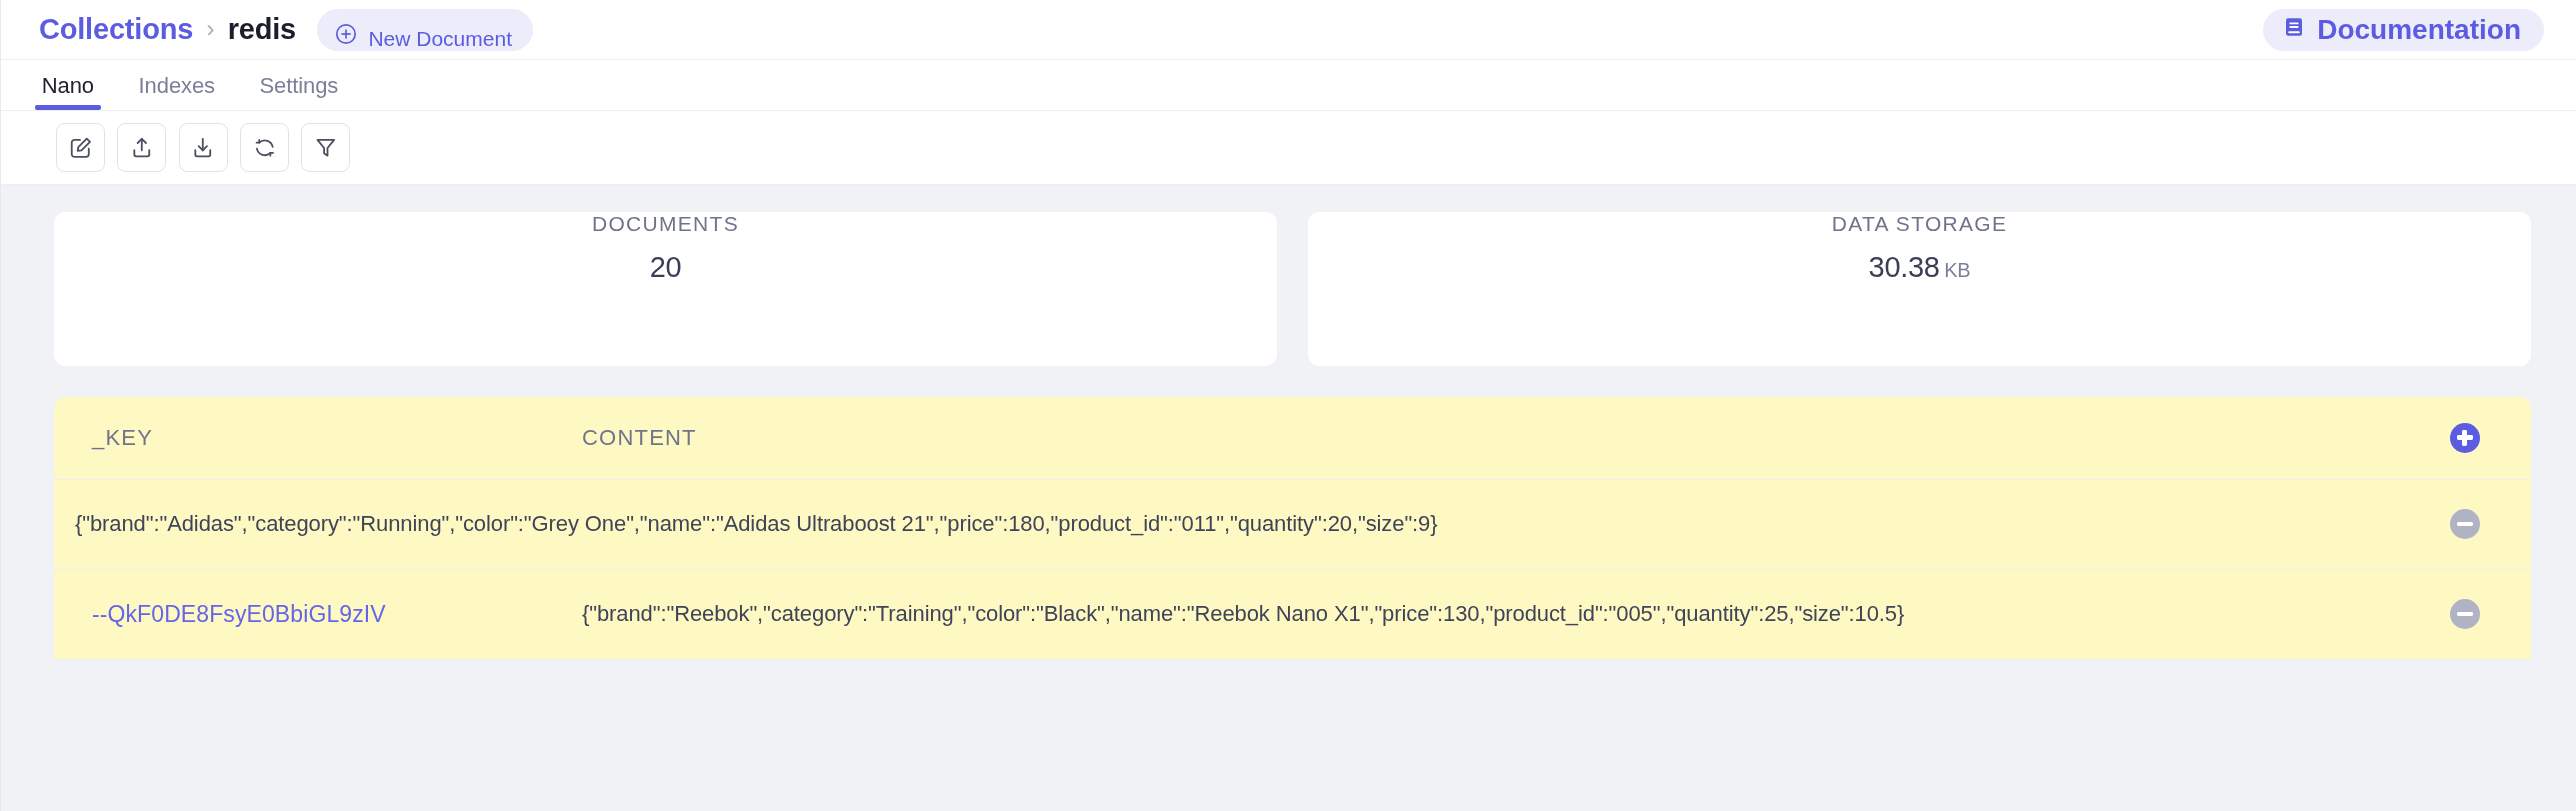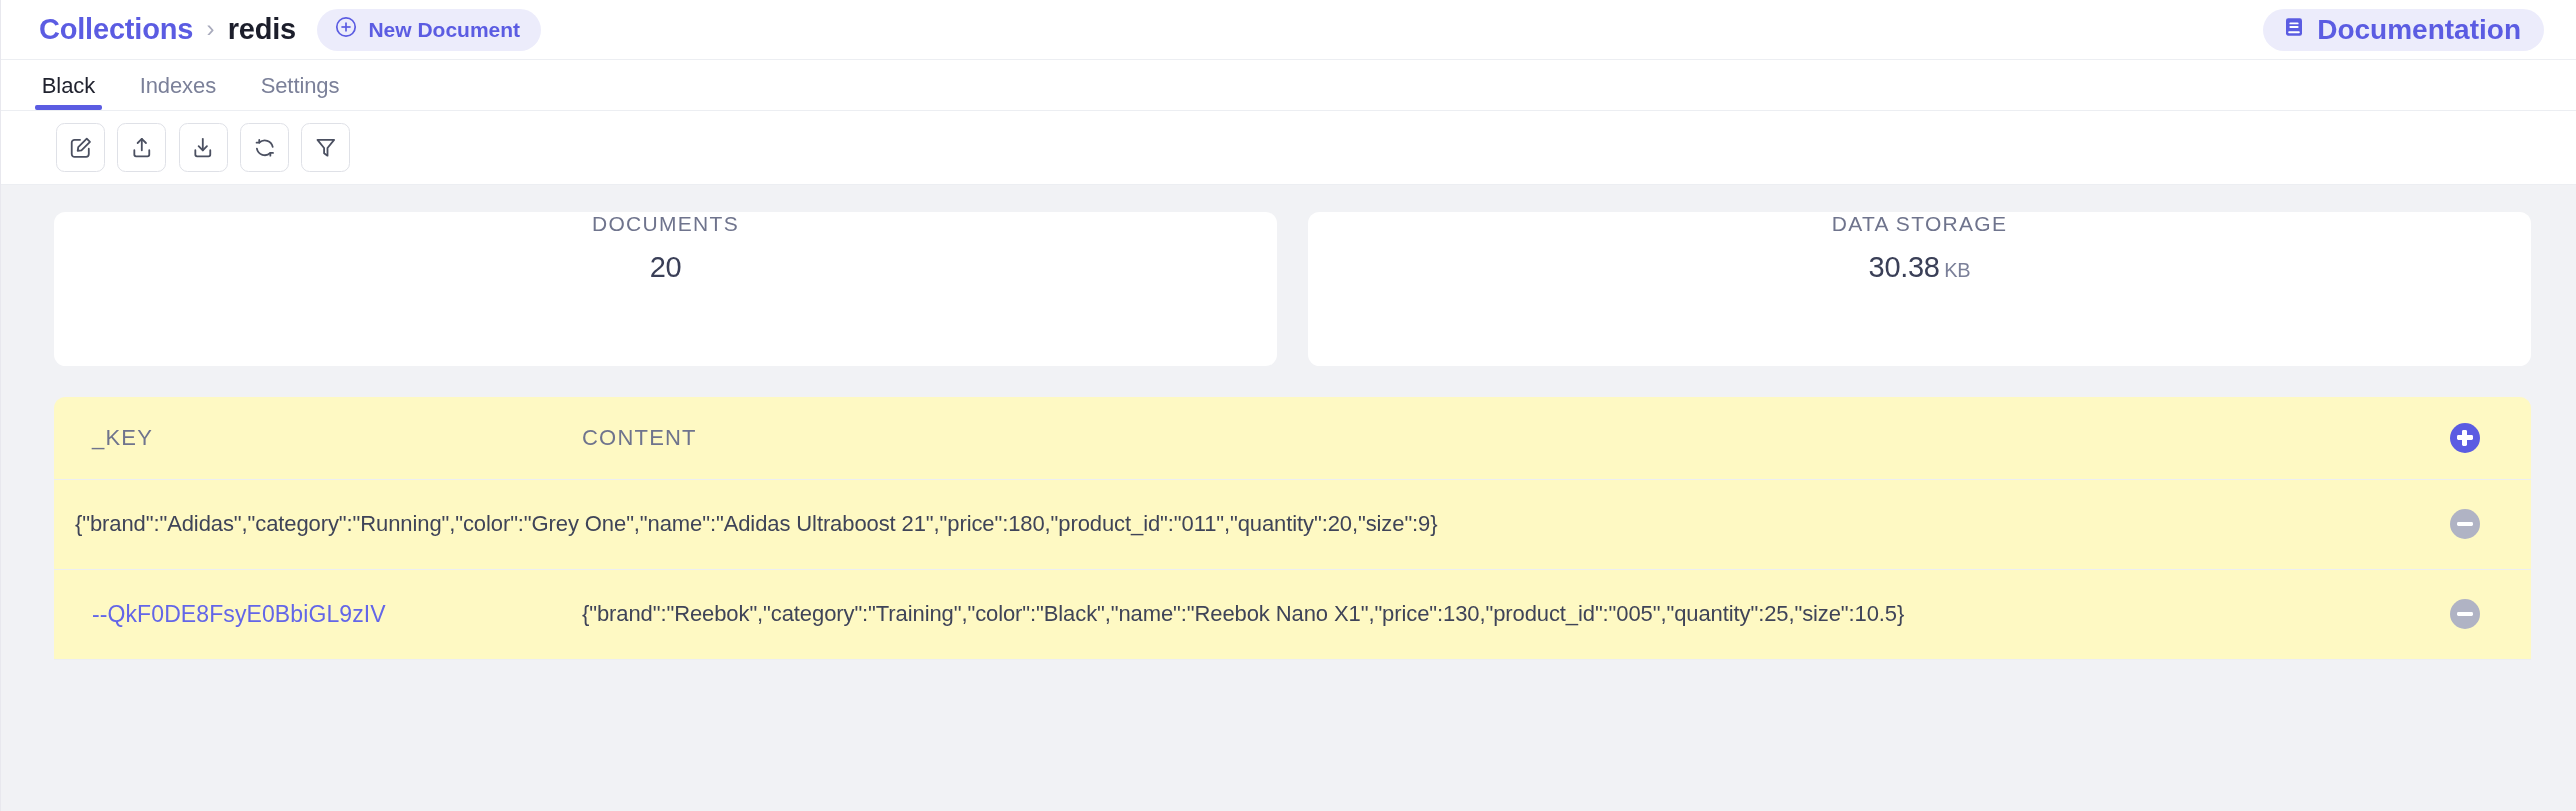--- a/index.html
+++ b/index.html
@@ -45,28 +45,28 @@
   .crumb-current {
     font-size: 29px;
     font-weight: 700;
     color: #1c1e2b;
     letter-spacing: -0.2px;
   }
   .new-doc-btn {
     margin-left: 21px;
     height: 42px;
     display: inline-flex;
-    align-items: center;
+    align-items: flex-end;
     gap: 10.4px;
     padding: 0 21px 0 17px;
     border-radius: 21px;
     background: #ececfb;
     color: #5b5ce2;
     font-size: 21px;
-    font-weight: 700;
+    font-weight: 400;
     cursor: pointer;
     border: none;
     white-space: nowrap;
   }
   .spacer { flex: 1 1 auto; }
   .doc-btn {
     height: 42px;
     display: inline-flex;
     align-items: center;
     gap: 11.4px;
@@ -282,21 +282,21 @@
           <rect x="7.4" y="7.4" width="9.2" height="1.9" rx="0.9" fill="#ffffff"></rect>
           <rect x="7.4" y="11" width="9.2" height="1.9" rx="0.9" fill="#ffffff"></rect>
           <rect x="6.2" y="16.3" width="11.6" height="1.9" rx="0.9" fill="#ffffff"></rect>
         </svg>
       </span>
       <span>Documentation</span>
     </button>
   </div>
 
   <div class="tabsbar">
-    <div class="tab active">Black</div>
+    <div class="tab active">Nano</div>
     <div class="tab">Indexes</div>
     <div class="tab">Settings</div>
   </div>
 
   <div class="toolbar">
     <button class="tool-btn">
       <span>
         <svg width="25.6" height="25.6" viewBox="0 0 24 24" fill="none" stroke="#4b5061" stroke-width="1.7" stroke-linecap="round" stroke-linejoin="round">
           <path d="M19.5 12.8v5.1a2.6 2.6 0 0 1-2.6 2.6H6.1a2.6 2.6 0 0 1-2.6-2.6V7.1a2.6 2.6 0 0 1 2.6-2.6h5.2"></path>
           <path d="M17.6 3.4 20.6 6.4 12.6 14.4 9.1 14.9 9.6 11.4 17.6 3.4Z"></path>

